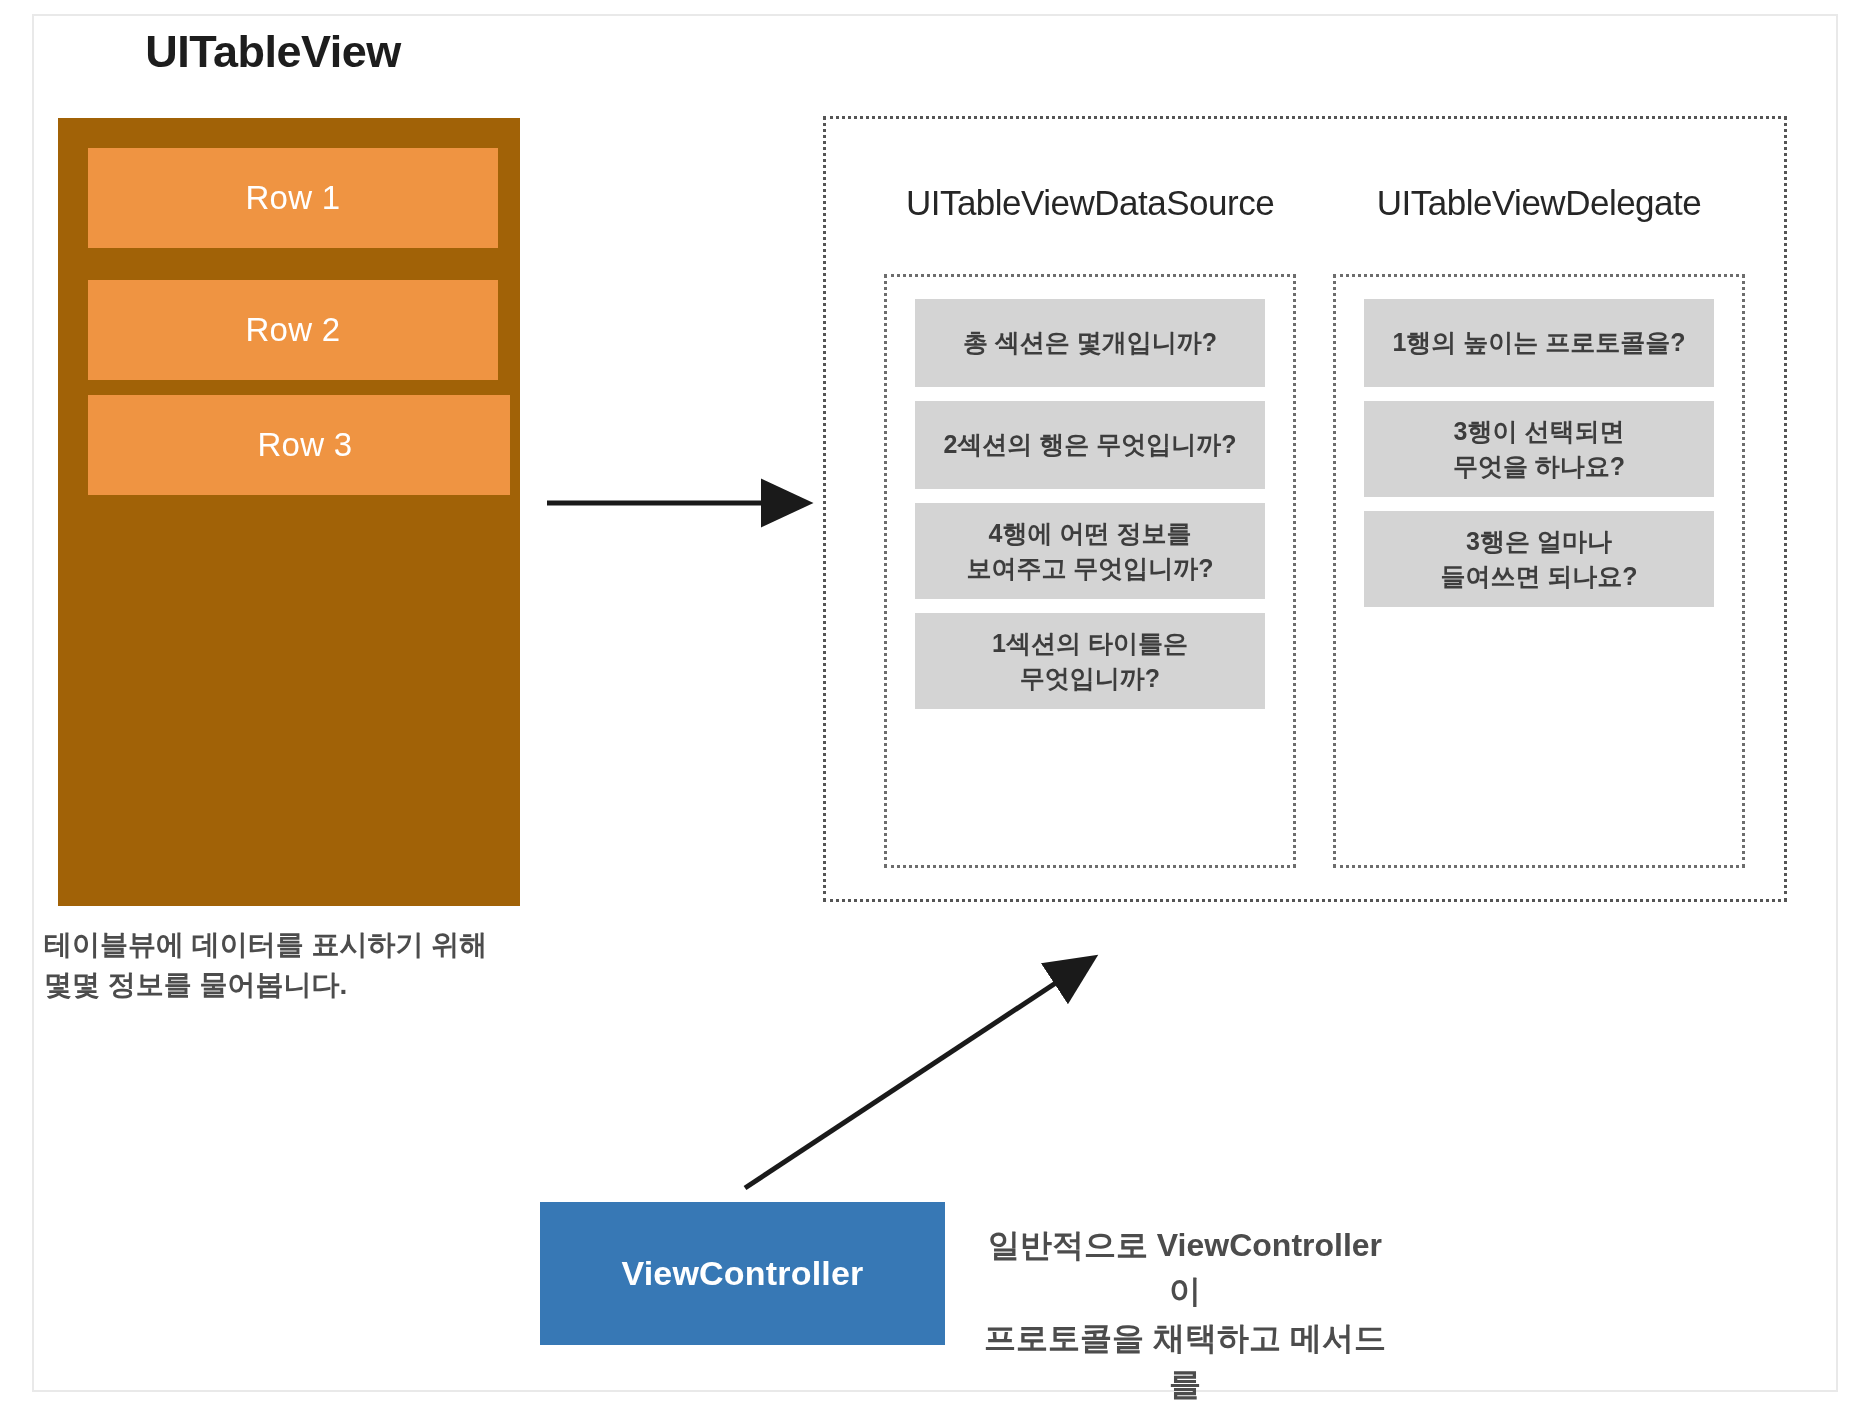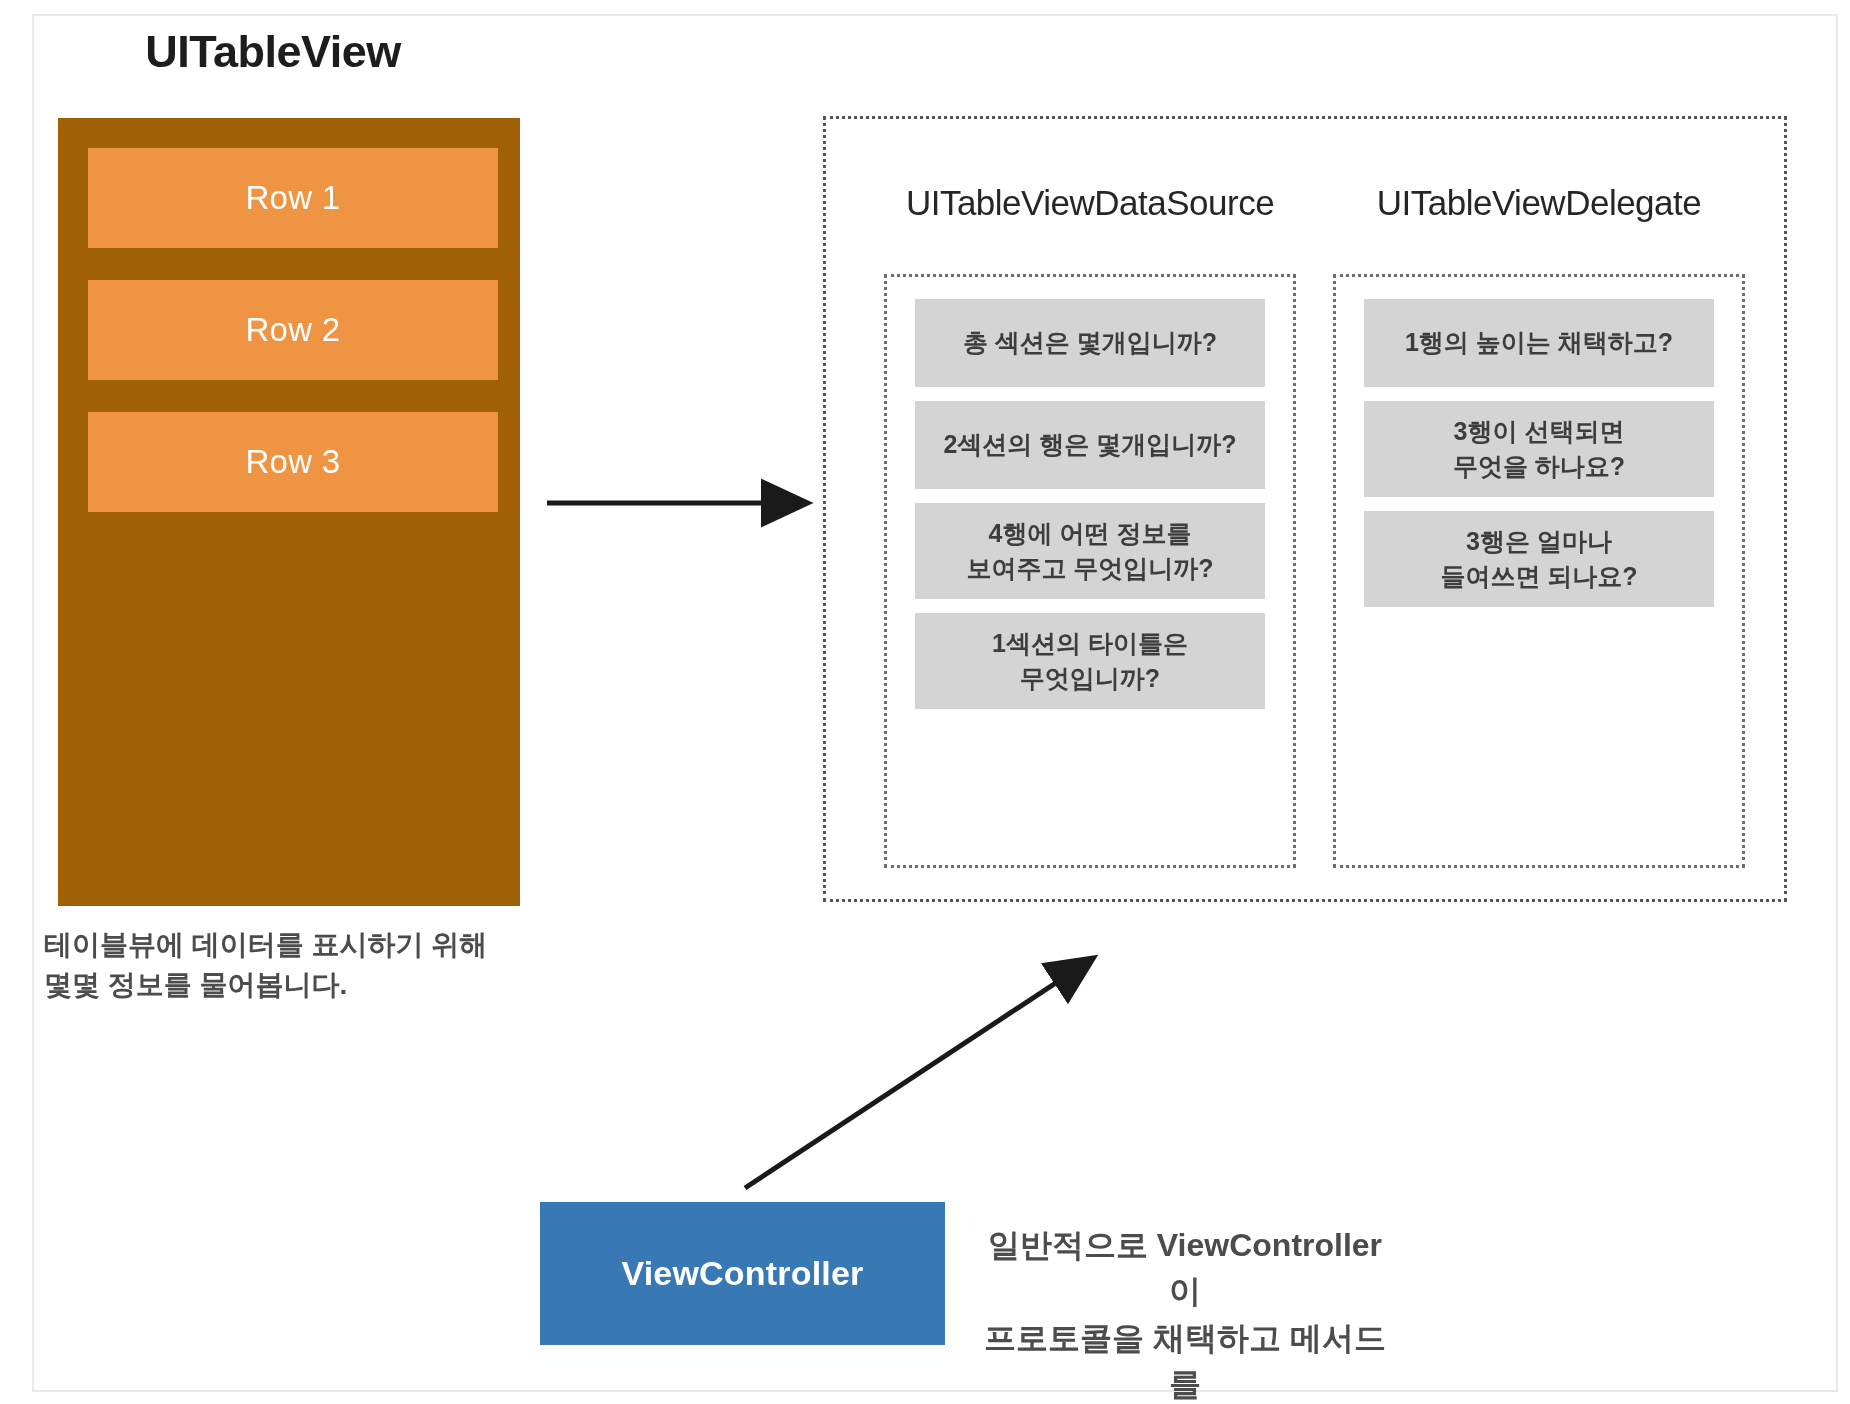--- a/index.html
+++ b/index.html
@@ -57,21 +57,21 @@
     color: #ffffff;
     font-size: 33px;
     font-weight: 400;
     display: flex;
     align-items: center;
     justify-content: center;
     letter-spacing: 0.3px;
   }
   .tv-row.r1 { top: 30px; }
   .tv-row.r2 { top: 162px; }
-  .tv-row.r3 { top: 294px; }
+  .tv-row.r3 { top: 277px; padding-left: 12px; }
 
   .tv-caption {
     position: absolute;
     left: 44px;
     top: 925px;
     width: 470px;
     text-align: left;
     font-size: 28px;
     font-weight: 700;
     line-height: 1.42;
@@ -194,32 +194,32 @@
 
   <div class="tv-caption">테이블뷰에 데이터를 표시하기 위해
 몇몇 정보를 물어봅니다.</div>
 
   <div class="protocols-outer">
 
     <div class="proto-col datasource">
       <div class="proto-title">UITableViewDataSource</div>
       <div class="proto-box">
         <div class="method-chip h1">총 섹션은 몇개입니까?</div>
-        <div class="method-chip h1">2섹션의 행은 몇개입니까?</div>
+        <div class="method-chip h1">2섹션의 행은 무엇입니까?</div>
         <div class="method-chip h2">4행에 어떤 정보를
 보여주고 무엇입니까?</div>
         <div class="method-chip h2">1섹션의 타이틀은
 무엇입니까?</div>
       </div>
     </div>
 
     <div class="proto-col delegate">
       <div class="proto-title">UITableViewDelegate</div>
       <div class="proto-box">
-        <div class="method-chip h1">1행의 높이는 채택하고?</div>
+        <div class="method-chip h1">1행의 높이는 프로토콜을?</div>
         <div class="method-chip h2">3행이 선택되면
 무엇을 하나요?</div>
         <div class="method-chip h2">3행은 얼마나
 들여쓰면 되나요?</div>
       </div>
     </div>
 
   </div>
 
   <svg class="arrow-svg" viewBox="0 0 1850 1404">

